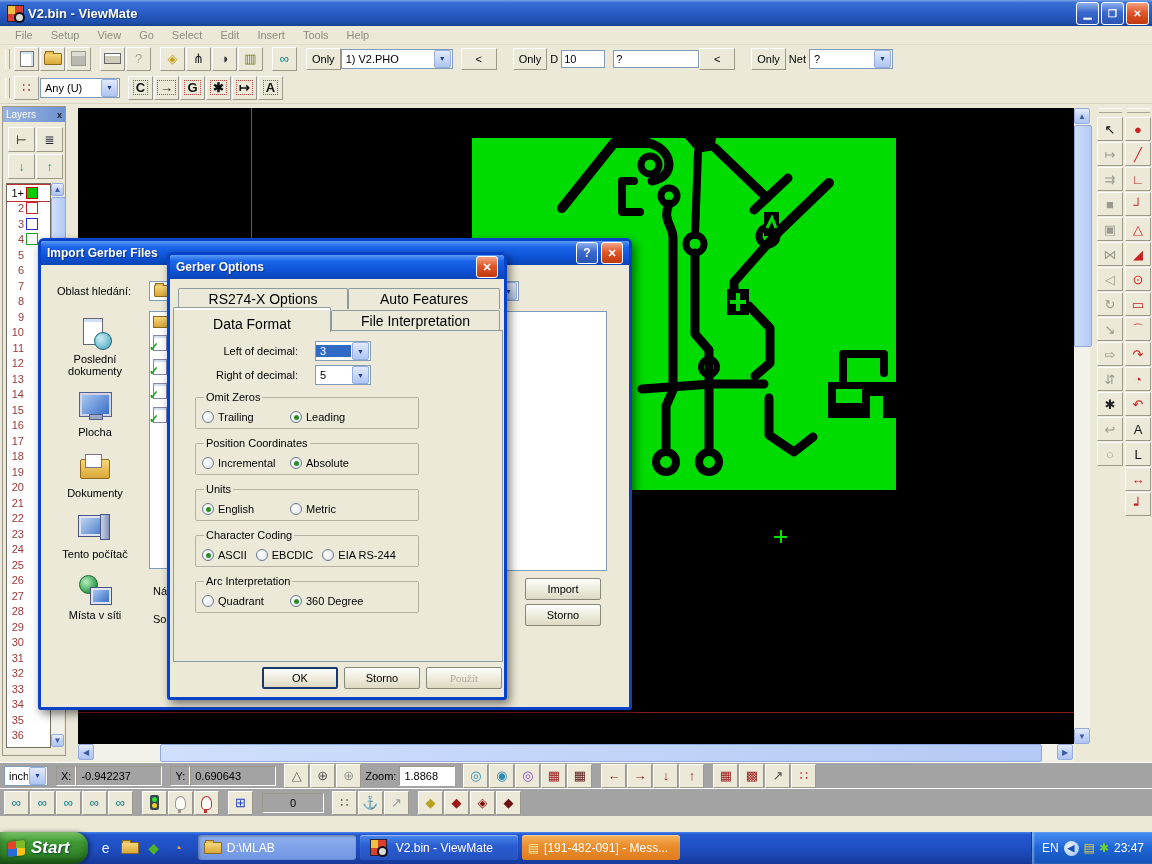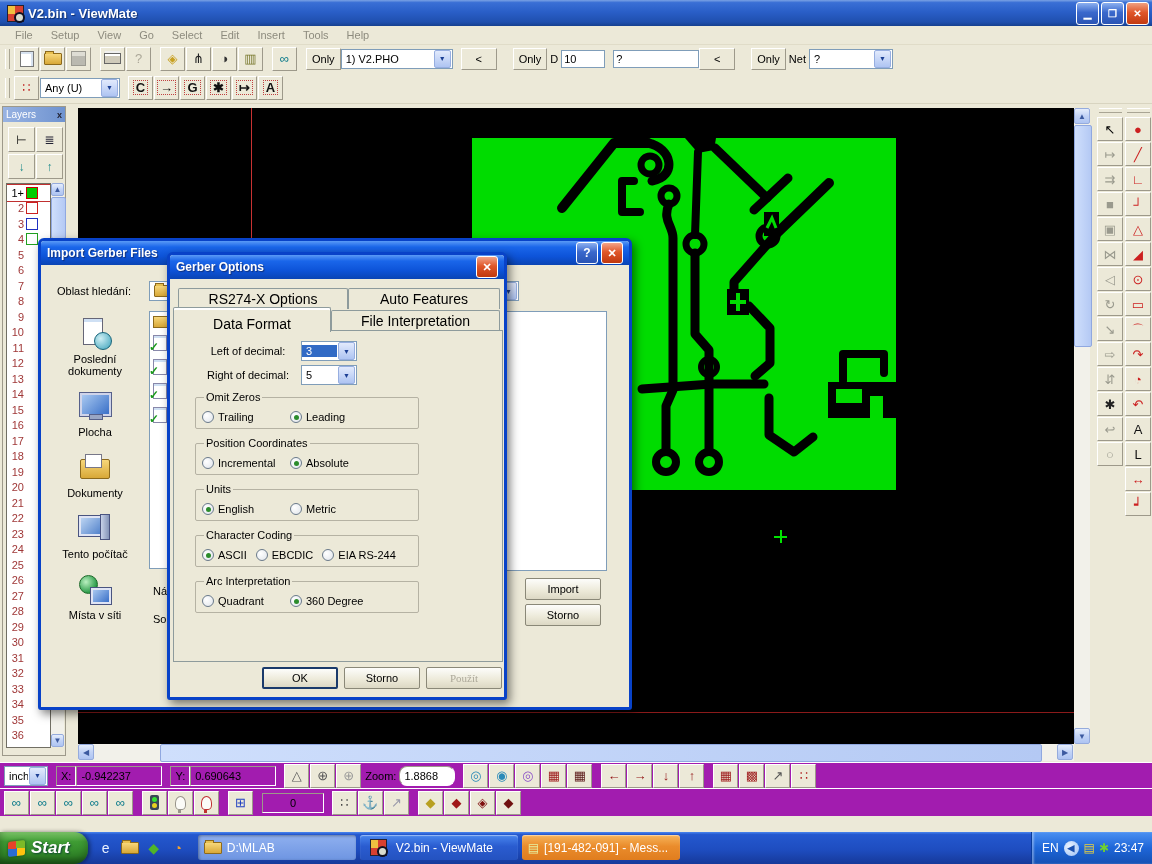--- a/index.html
+++ b/index.html
@@ -93,41 +93,41 @@
   .radiorow{display:flex;align-items:center;margin-top:8px;}
   .ropt{display:inline-flex;align-items:center;width:88px;}
   .tight .ropt{width:auto;margin-right:9px;}
   .xprad{width:10px;height:10px;border-radius:50%;border:1px solid #6a7a8a;background:radial-gradient(circle at 35% 35%,#fff,#dfe4ea);margin-right:4px;position:relative;flex:0 0 auto;}
   .xprad.on::after{content:'';position:absolute;left:2.5px;top:2.5px;width:5px;height:5px;border-radius:50%;background:#2c8c2c;}
   .xpbtn{position:absolute;height:22px;box-sizing:border-box;background:linear-gradient(180deg,#fdfdfb,#ece9d8 60%,#dcd8c4);
     border:1px solid #8a8878;border-radius:2px;display:flex;align-items:center;justify-content:center;font-size:11px;}
   .xpbtn.default{border:2px solid #1a3a6b;}
   .xpbtn.disabled{color:#aca899;font-family:Liberation Serif, serif;}
   .gline{position:absolute;display:flex;align-items:center;height:20px;}
-  .glab{width:100px;text-align:center;margin-right:3px;}
+  .glab{width:100px;text-align:right;margin-right:17px;}
   
   .place{width:96px;text-align:center;margin-bottom:13px;}
   .place .plabel{margin-top:2px;line-height:12px;}
   .pic{display:inline-block;width:32px;height:32px;position:relative;}
   .i-recent::before{content:'';position:absolute;left:4px;top:1px;width:18px;height:25px;background:#fff;border:1px solid #667;box-shadow:inset 0 3px 0 #cfe0f4;}
   .i-recent::after{content:'';position:absolute;right:-1px;bottom:-1px;width:16px;height:16px;border-radius:50%;border:1px solid #17647a;background:radial-gradient(circle at 35% 35%,#cdeef4,#3ba2ba);}
   .i-desktop::before{content:'';position:absolute;left:1px;top:3px;width:27px;height:19px;border:2px solid #cfd4ea;outline:1px solid #56608a;background:linear-gradient(135deg,#a8c8f0,#3a70c8);}
   .i-desktop::after{content:'';position:absolute;left:10px;bottom:2px;width:12px;height:4px;background:#9aa6c4;border:1px solid #56608a;}
   .i-docs::before{content:'';position:absolute;left:1px;top:8px;width:28px;height:18px;background:linear-gradient(#f7d77a,#d8a838);border:1px solid #8d6a1c;border-radius:2px;}
   .i-docs::after{content:'';position:absolute;left:6px;top:3px;width:15px;height:12px;background:#fff;border:1px solid #778;}
   .i-computer::before{content:'';position:absolute;left:0;top:4px;width:22px;height:16px;border:2px solid #dfe4f4;outline:1px solid #4a5480;background:linear-gradient(135deg,#bcd4f2,#4a7cc8);}
   .i-computer::after{content:'';position:absolute;right:1px;top:2px;width:8px;height:24px;background:linear-gradient(90deg,#c8d2e8,#8494b8);border:1px solid #4a5480;}
   .i-network::before{content:'';position:absolute;left:0;top:2px;width:17px;height:17px;border-radius:50%;border:1px solid #1c6a2a;background:radial-gradient(circle at 35% 35%,#baf0c0,#2a9a48 70%,#14702c);}
   .i-network::after{content:'';position:absolute;right:0;bottom:1px;width:16px;height:12px;border:2px solid #dfe4f4;outline:1px solid #4a5480;background:linear-gradient(135deg,#a8c8f0,#3a70c8);}
   
   .i-folder-sm{width:14px;height:10px;background:linear-gradient(#f7d77a,#d8a838);border:1px solid #8d6a1c;position:relative;margin:2px 0;}
   .i-doccheck{width:12px;height:14px;background:#fff;border:1px solid #88a;position:relative;margin:3px 0;box-shadow:inset 0 2px 0 #cfe0f4;}
   .i-doccheck::after{content:'✓';position:absolute;left:-5px;bottom:-4px;color:#1a9a1a;font-weight:bold;font-size:12px;}
   
-  .sbar{left:0;width:1152px;height:26px;display:flex;align-items:center;background:#a21caf;border-top:1px solid #fff;padding-left:4px;box-sizing:border-box;}
+  .sbar{left:0;width:1152px;height:26px;display:flex;align-items:center;background:#a3a3a3;border-top:1px solid #fff;padding-left:4px;box-sizing:border-box;}
   .chip{height:20px;display:inline-flex;align-items:center;padding:0 4px;border:1px solid;border-color:#9d998a #fff #fff #9d998a;box-sizing:border-box;}
   .chip.white{background:#fff;}
   
   .i-traffic{width:9px;height:15px;background:#3a4656;border-radius:2px;position:relative;}
   .i-traffic::before{content:'';position:absolute;left:2px;top:2px;width:5px;height:5px;border-radius:50%;background:#35e035;}
   .i-traffic::after{content:'';position:absolute;left:2px;bottom:2px;width:5px;height:5px;border-radius:50%;background:#e8d020;}
   .i-lamp{width:9px;height:12px;border:1px solid #98948a;border-radius:50% 50% 35% 35%;background:#fbfbf7;position:relative;}
   .i-lamp::after{content:'';position:absolute;left:2px;bottom:-4px;width:3px;height:3px;background:#98948a;}
   .i-lampred{border-color:#c03030;}
   .i-lampred::after{background:#c03030;}
@@ -755,21 +755,21 @@
           <span class="g" style="color: rgb(85, 85, 85);">△</span>
         </span>
         <span class="tbtn">
           <span class="g" style="color: rgb(85, 85, 85);">⊕</span>
         </span>
         <span class="tbtn">
           <span class="g" style="color: rgb(153, 153, 153);">⊕</span>
         </span>
       </span>
     <span class="lbl">Zoom:</span>
-    <span class="chip white" style="width:56px;border-radius:8px;">1.8868</span>
+    <span class="chip white" style="width:56px;">1.8868</span>
     <span class="tgap"></span>
     <span id="sb1b" style="display:flex;align-items:center;">
         <span class="tbtn">
           <span class="g" style="color: rgb(42, 138, 184);">◎</span>
         </span>
         <span class="tbtn">
           <span class="g" style="color: rgb(42, 138, 184);">◉</span>
         </span>
         <span class="tbtn">
           <span class="g" style="color: rgb(138, 80, 200);">◎</span>

